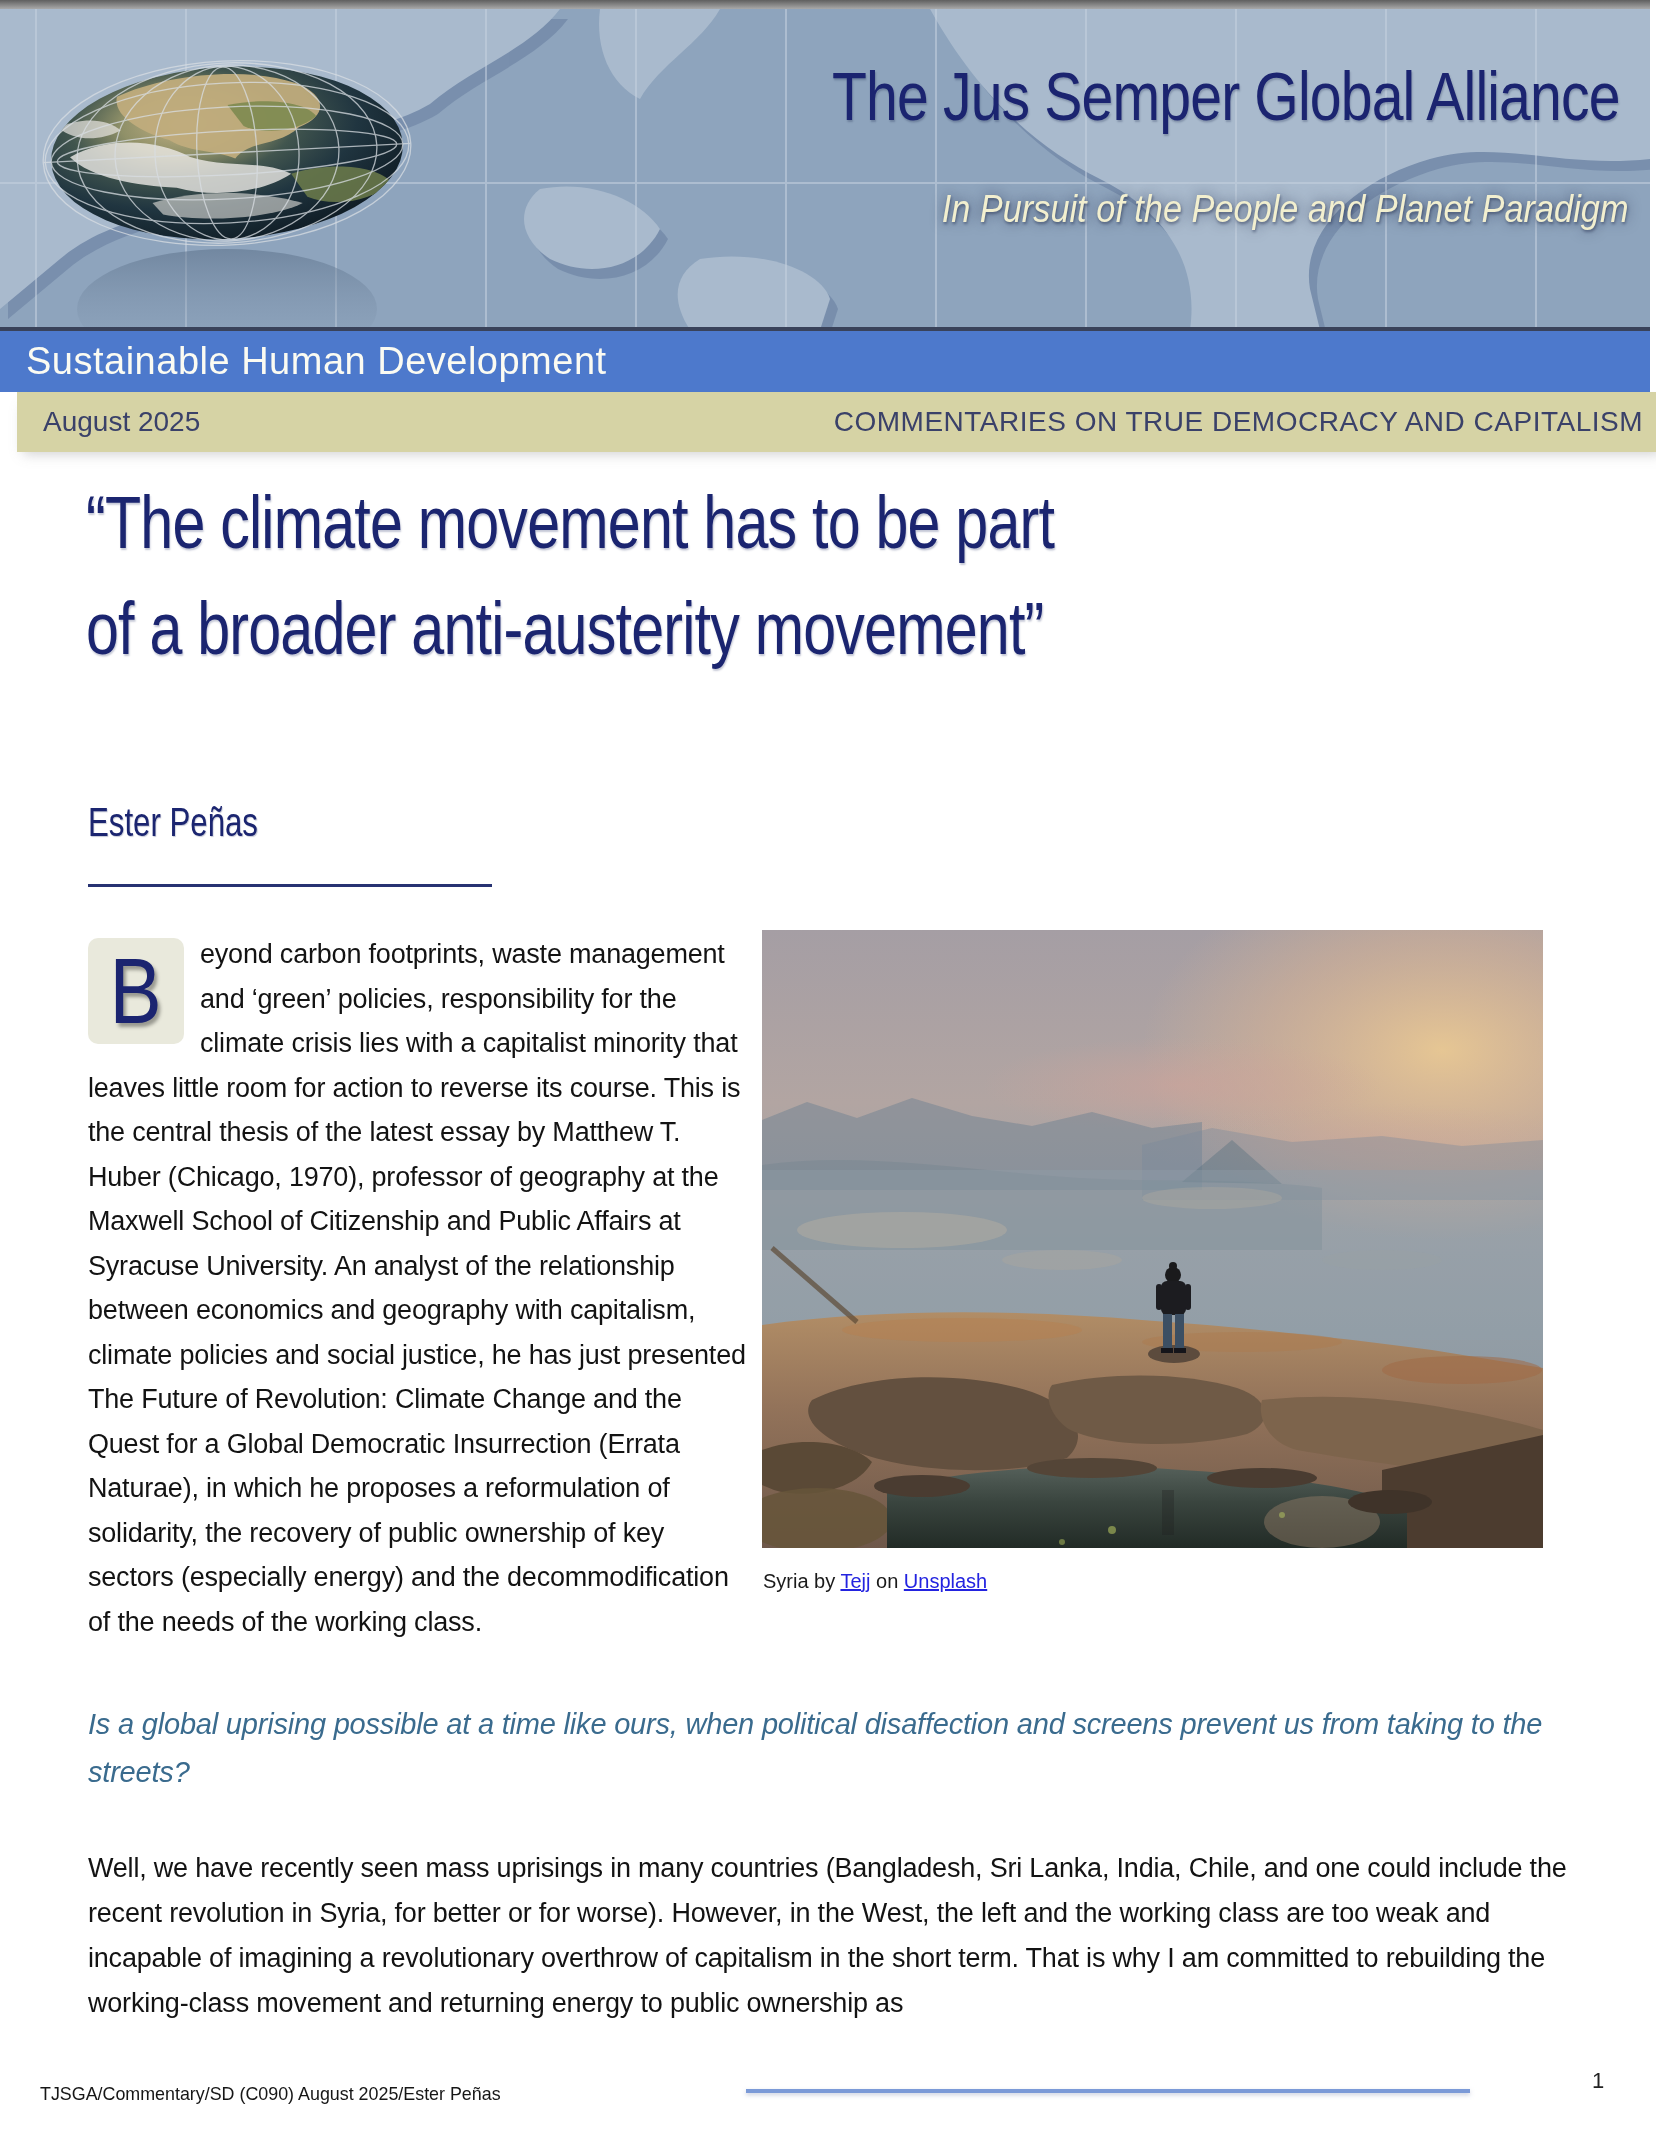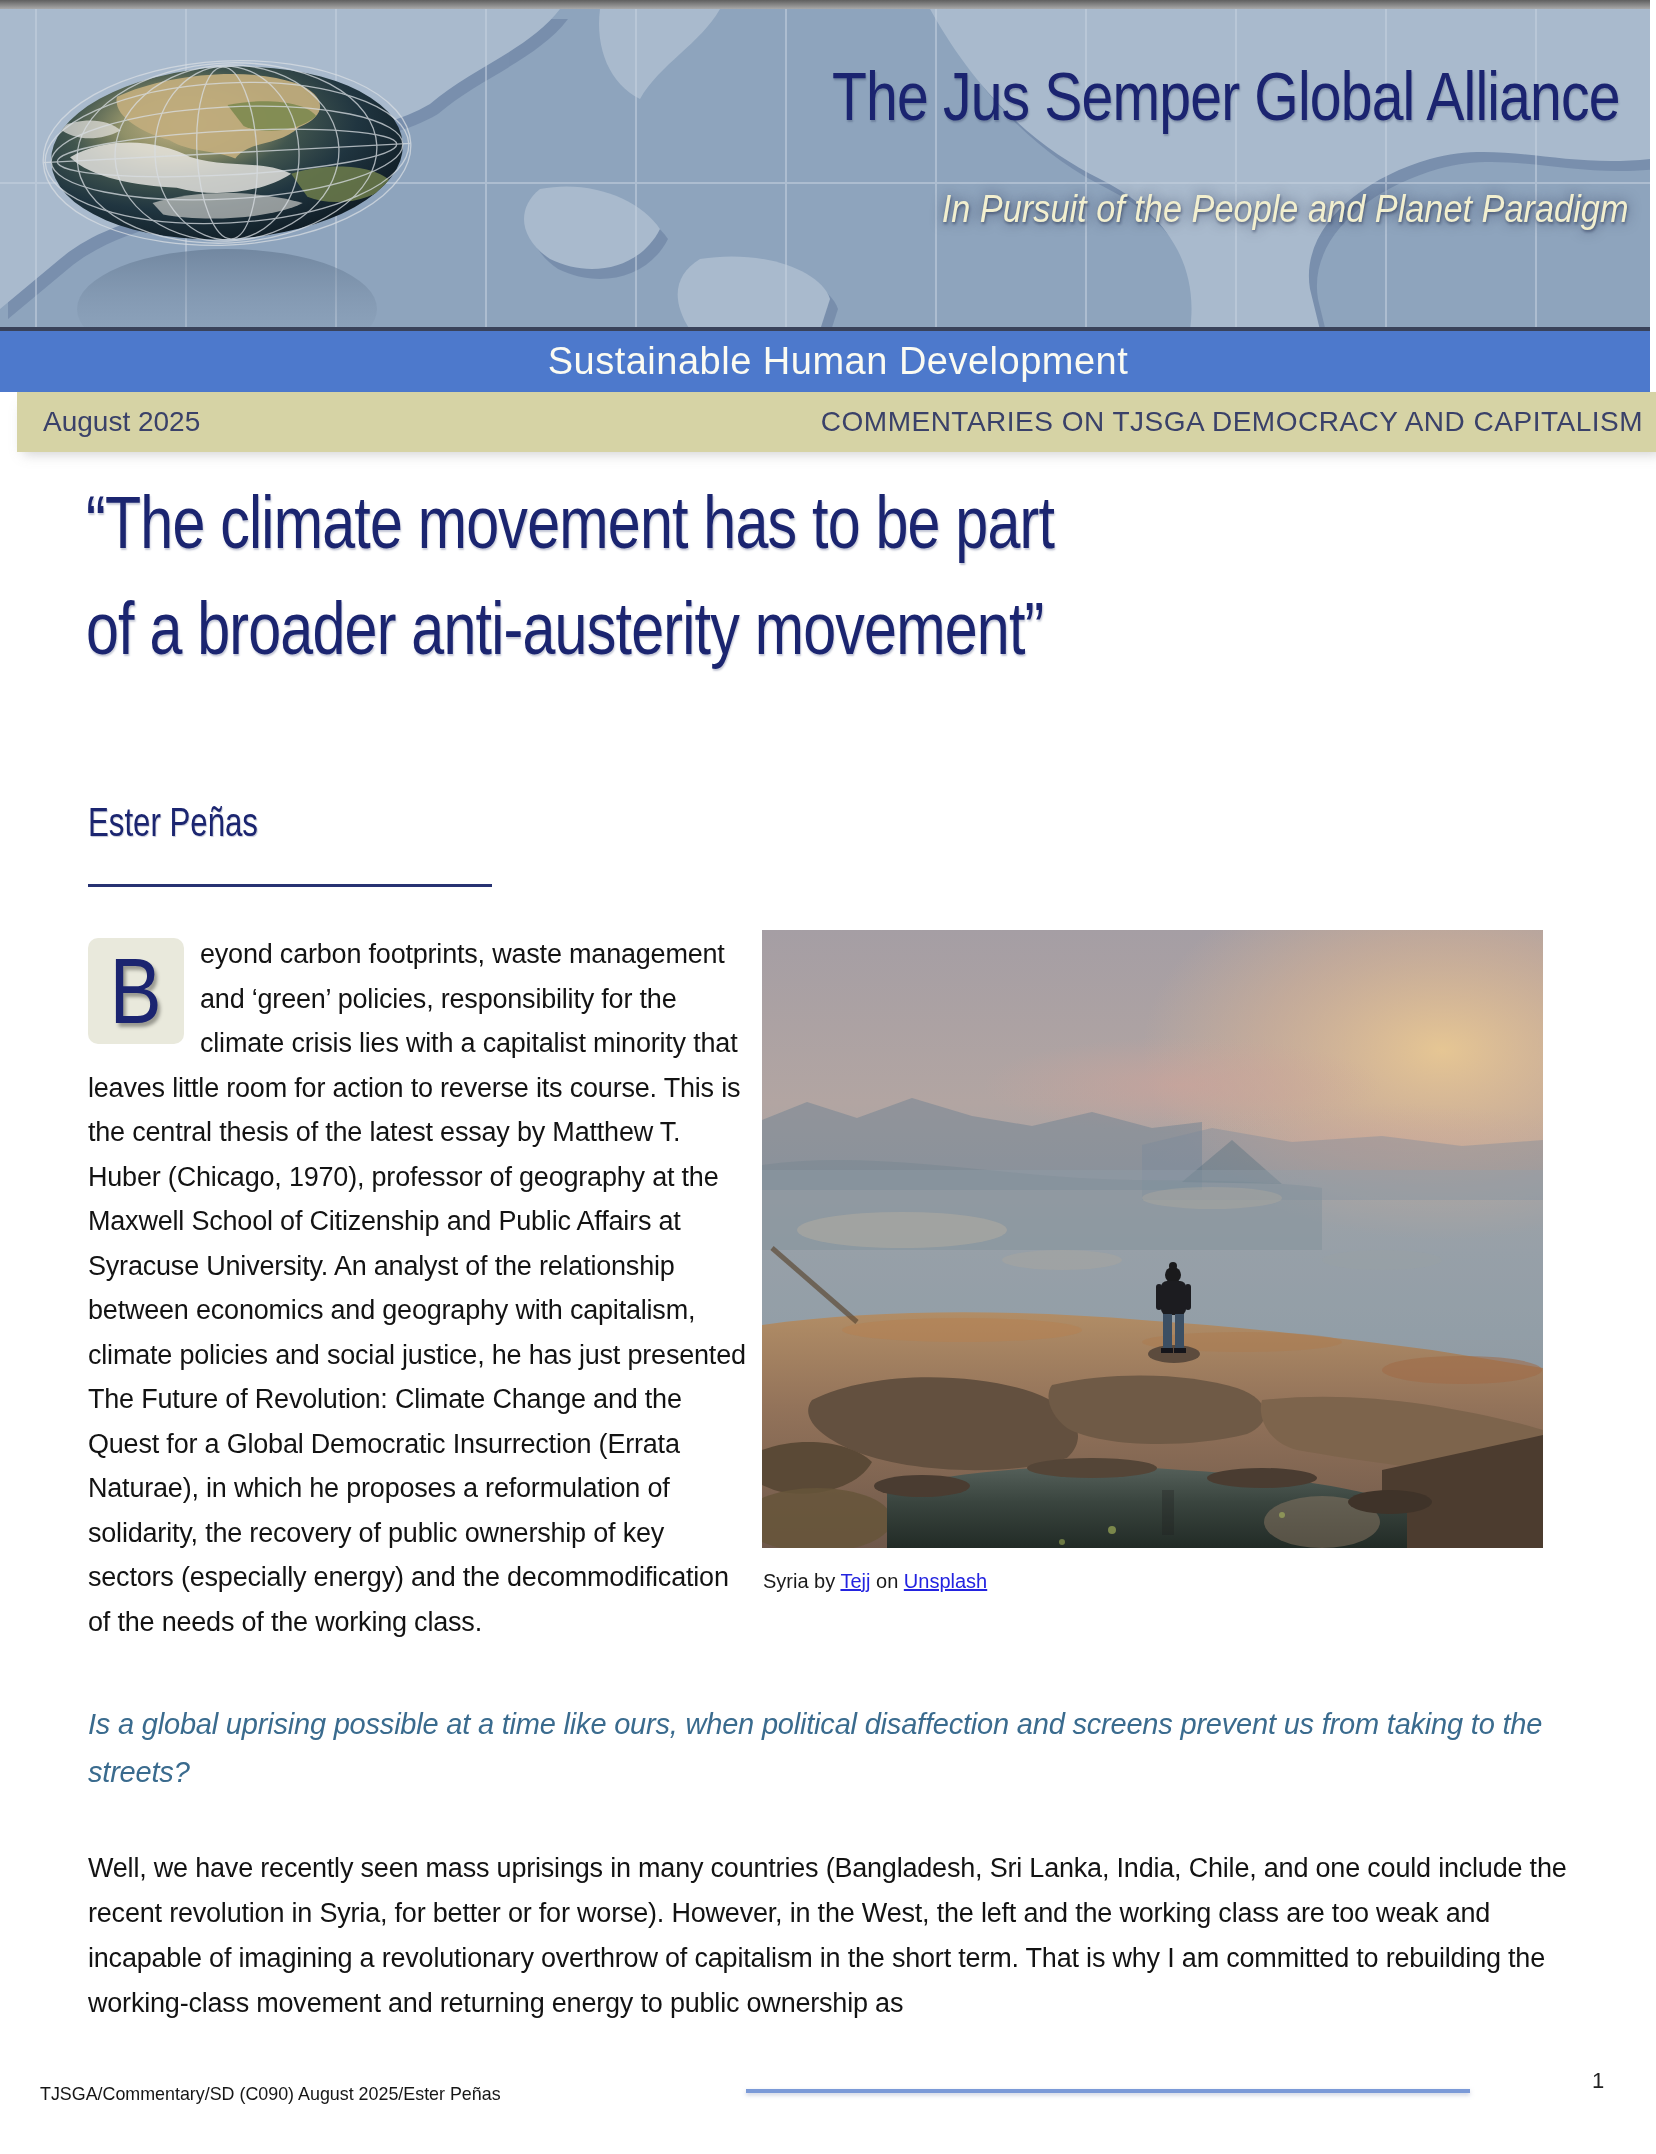--- a/index.html
+++ b/index.html
@@ -18,21 +18,21 @@
     letter-spacing:-1px;transform:scaleX(.84);transform-origin:right;
     text-shadow:1px 2px 2px rgba(20,30,70,.25);white-space:nowrap;
   }
   .header-subtitle{
     position:absolute;right:22px;top:178px;color:#f2efcf;font-size:39px;font-style:italic;
     transform:scaleX(.88);transform-origin:right;white-space:nowrap;
     text-shadow:0 0 14px rgba(35,45,75,.65),1px 2px 3px rgba(35,45,75,.5);
   }
   
   .bar-blue{position:absolute;left:0;top:331px;width:1650px;height:61px;background:#4d79cc;
-    display:flex;align-items:center;justify-content:center;}
+    display:flex;align-items:center;}
   .bar-blue span{color:#fbfbf2;font-size:38px;margin-left:26px;letter-spacing:.5px;}
   .bar-tan{position:absolute;left:17px;top:392px;width:1650px;height:60px;background:#d6d3a5;
     display:flex;align-items:center;justify-content:space-between;
     box-shadow:0 8px 12px -6px rgba(120,120,120,.35);}
   .bar-tan .date{color:#3a4169;font-size:28px;margin-left:26px;}
   .bar-tan .series{color:#3a4169;font-size:28px;margin-right:24px;letter-spacing:.5px;}
   
   .article-title{position:absolute;left:86px;top:470px;color:#1b2570;
     font-size:74px;line-height:106px;letter-spacing:-1px;
     transform:scaleX(.80);transform-origin:left;white-space:nowrap;
@@ -155,21 +155,21 @@
     <div class="header-title">The Jus Semper Global Alliance</div>
     <div class="header-subtitle">In Pursuit of the People and Planet Paradigm</div>
   </div>
   <div class="header-divider"></div>
 
   <div class="bar-blue">
     <span>Sustainable Human Development</span>
   </div>
   <div class="bar-tan">
     <span class="date">August 2025</span>
-    <span class="series">COMMENTARIES ON TJSGA DEMOCRACY AND CAPITALISM</span>
+    <span class="series">COMMENTARIES ON TRUE DEMOCRACY AND CAPITALISM</span>
   </div>
 
   <div class="article-title">
     <div>“The climate movement has to be part</div>
     <div>of a broader anti-austerity movement”</div>
   </div>
 
   <div class="author">Ester Peñas</div>
   <div class="author-rule"></div>
 

